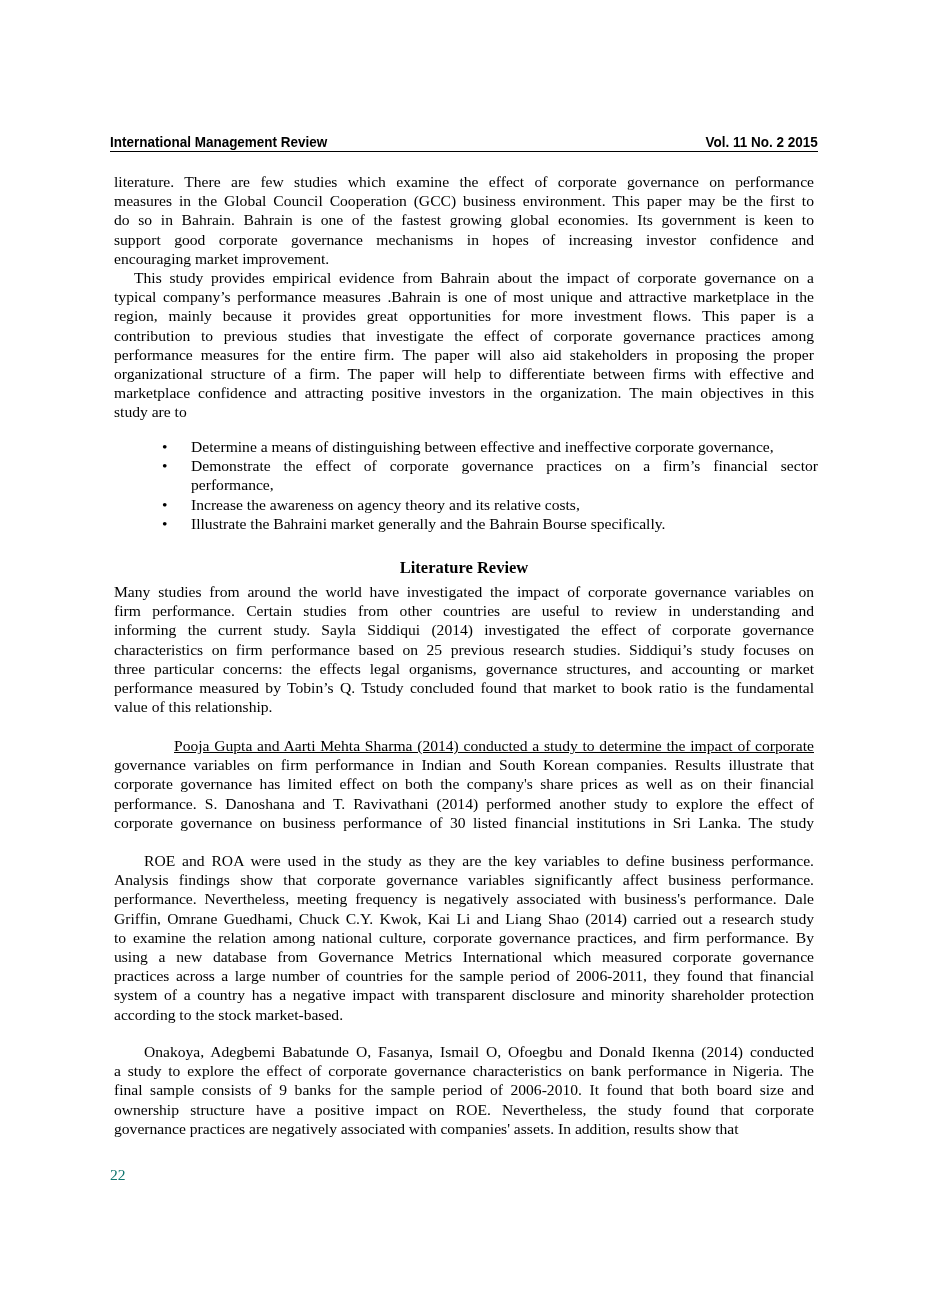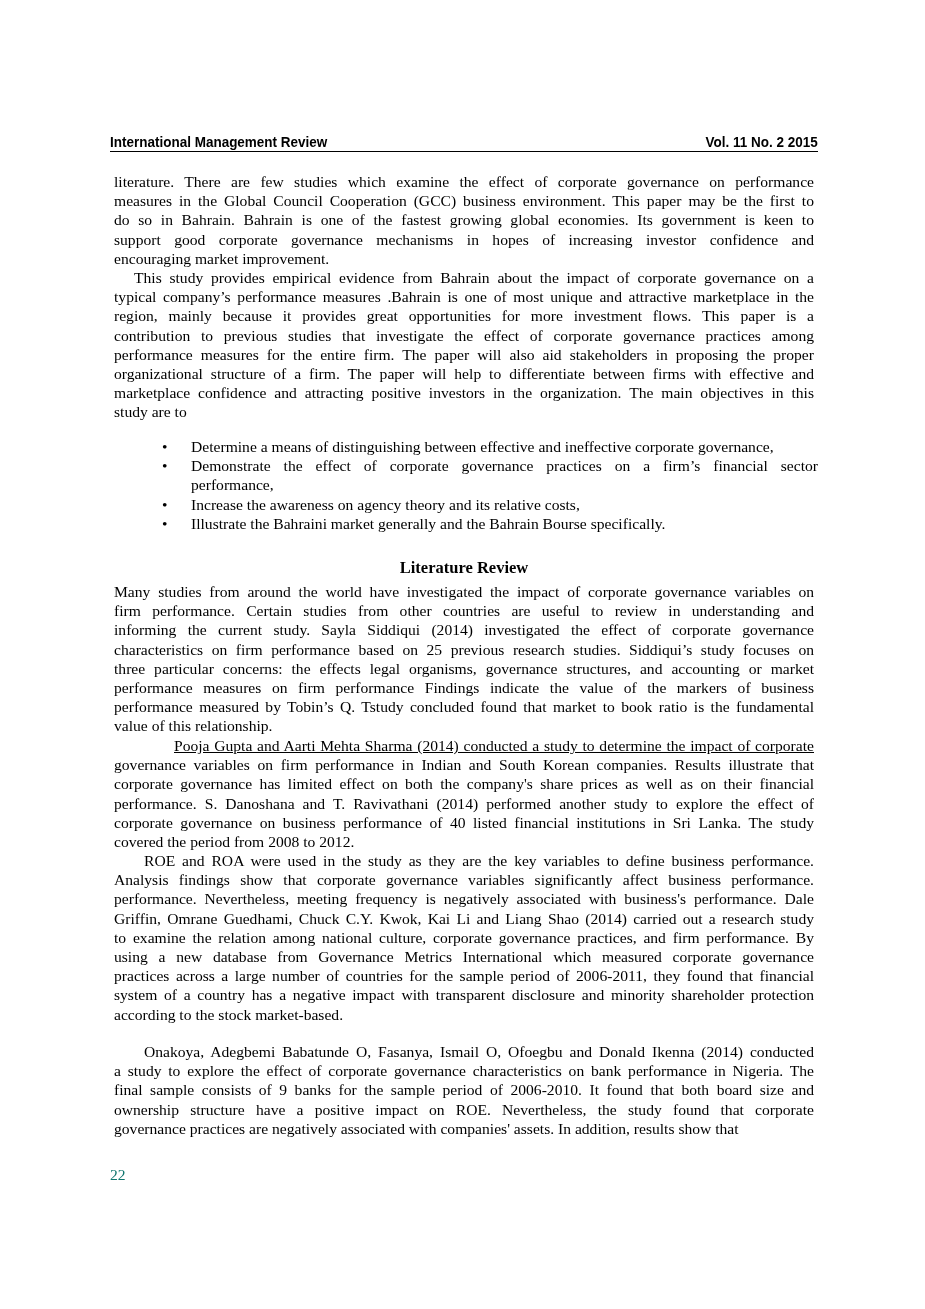--- a/index.html
+++ b/index.html
@@ -98,34 +98,32 @@
 
   <div class="section-title">Literature Review</div>
 
   <div class="body-text" style="top:578px;">
     <div class="p">
         <span class="line">Many studies from around the world have investigated the impact of corporate governance variables on</span>
         <span class="line">firm performance. Certain studies from other countries are useful to review in understanding and</span>
         <span class="line">informing the current study. Sayla Siddiqui (2014) investigated the effect of corporate governance</span>
         <span class="line">characteristics on firm performance based on 25 previous research studies. Siddiqui’s study focuses on</span>
         <span class="line">three particular concerns: the effects legal organisms, governance structures, and accounting or market</span>
-        <span class="line">performance measures on firm performance Findings indicate  the value of the markers of business</span>
         <span class="line">performance measured by Tobin’s Q. Tstudy concluded found that market to book ratio is the fundamental</span>
         <span class="line last">value of this relationship.</span>
       </div>
   </div>
 
   <div class="body-text" style="top:732px;">
     <div class="p">
         <span class="line" style="padding-left: 60px; text-decoration: underline;">Pooja Gupta and Aarti Mehta Sharma (2014) conducted a study to determine the impact of corporate</span>
         <span class="line">governance variables on firm performance in Indian and South Korean companies. Results illustrate that</span>
         <span class="line">corporate governance has limited effect on both the company's share prices as well as on their financial</span>
         <span class="line">performance. S. Danoshana and T. Ravivathani (2014) performed another study to explore the effect of</span>
-        <span class="line">corporate governance on business performance of 40 listed financial institutions in Sri Lanka. The study</span>
-        <span class="line last">covered the period from 2008 to 2012.</span>
+        <span class="line">corporate governance on business performance of 30 listed financial institutions in Sri Lanka. The study</span>
       </div>
   </div>
 
   <div class="body-text" style="top:847px;">
     <div class="p">
         <span class="line" style="padding-left: 30px;">ROE and ROA were used in the study as they are the key variables to define business performance.</span>
         <span class="line">Analysis findings show that corporate governance variables significantly affect business performance.</span>
         <span class="line">performance. Nevertheless, meeting frequency is negatively associated with business's performance. Dale</span>
         <span class="line">Griffin, Omrane Guedhami, Chuck C.Y. Kwok, Kai Li and Liang Shao (2014) carried out a research study</span>
         <span class="line">to examine the relation among national culture, corporate governance practices, and firm performance. By</span>

